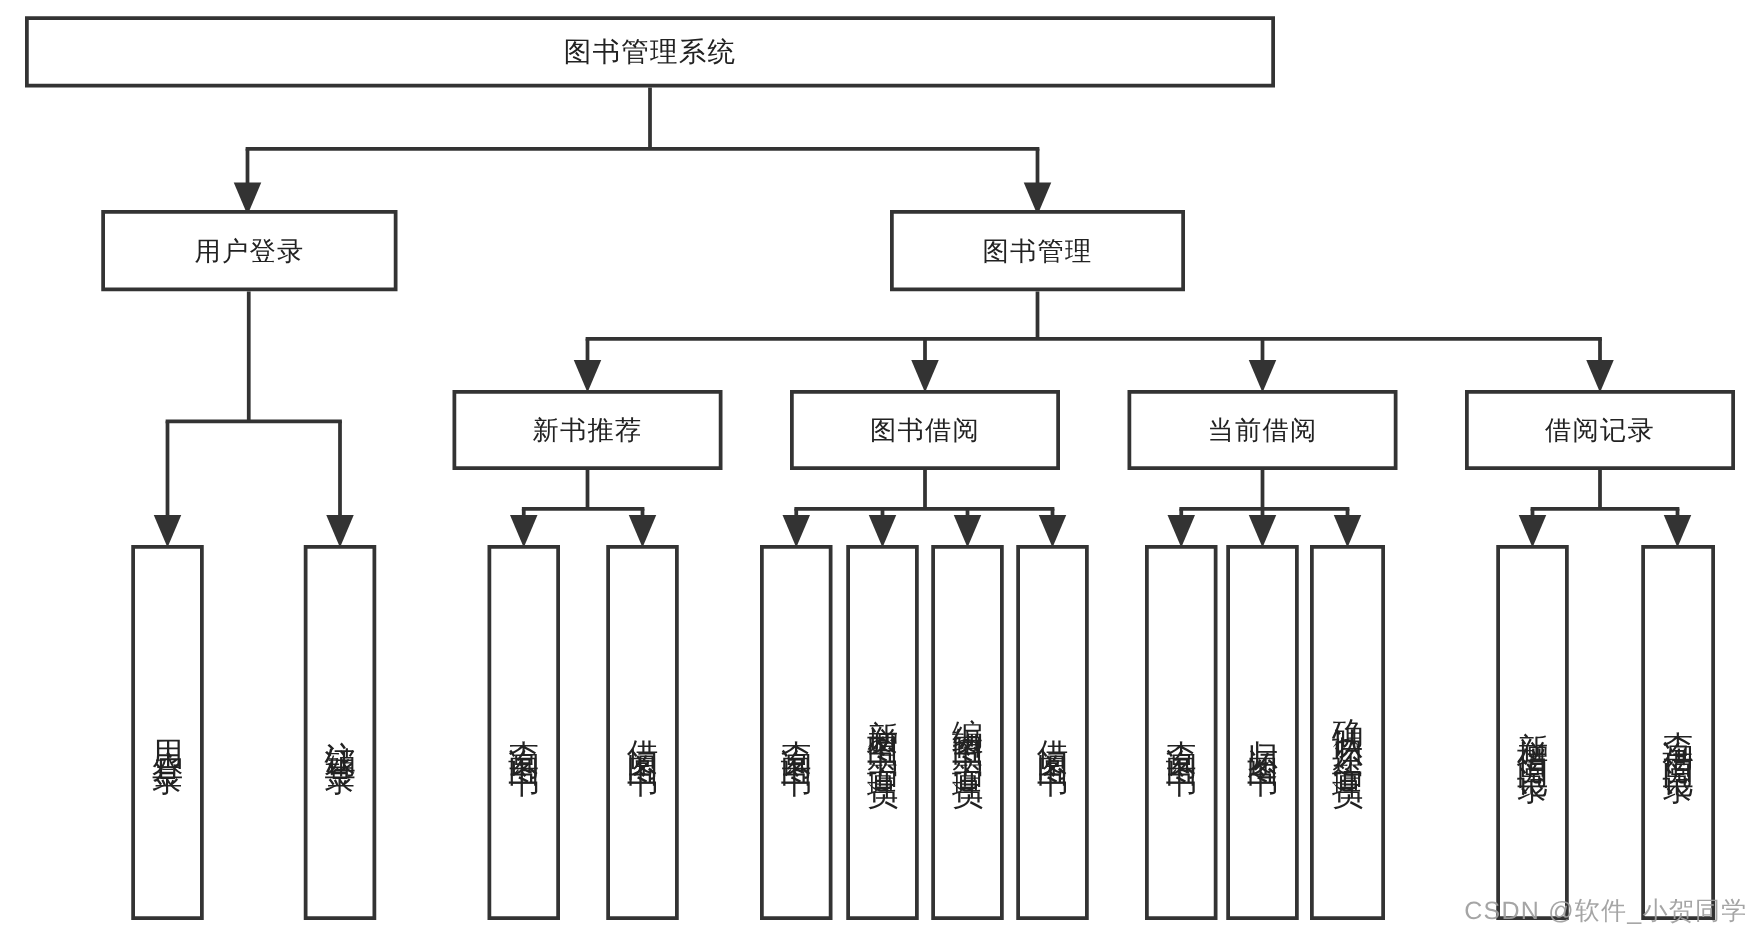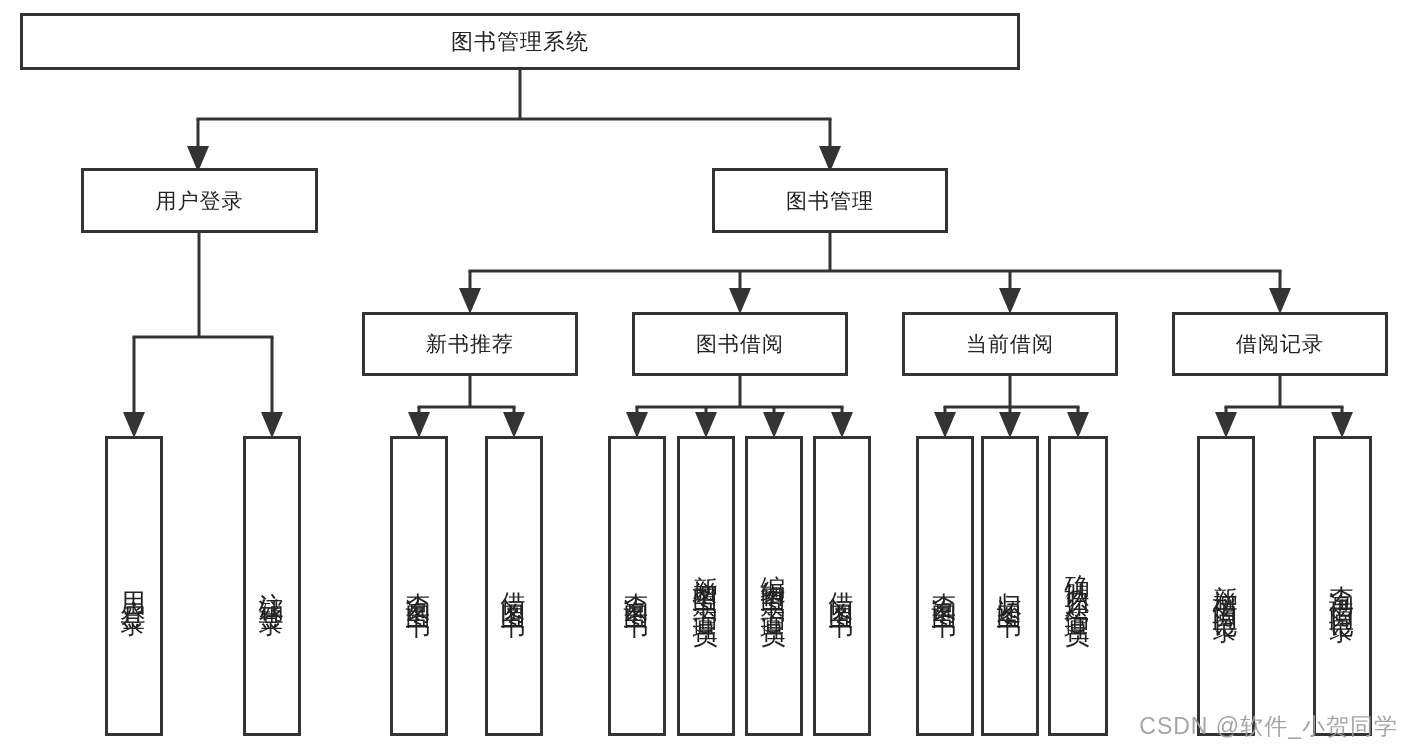--- a/index.html
+++ b/index.html
@@ -33,21 +33,21 @@
     letter-spacing:7px;
     z-index:2;
   }
   .leaf span{display:block;}
   #wires{position:absolute;left:0;top:0;z-index:1;}
   #wires line{stroke:#333333;stroke-width:3;}
   #wires polygon{fill:#333333;stroke:none;}
   #watermark{
     position:absolute;
     right:7px;bottom:5px;
-    font-size:23px;
+    font-size:20px;
     color:#9e9e9e;
     opacity:0.92;
     letter-spacing:1px;
     z-index:5;
     white-space:nowrap;
   }
 </style>
 </head>
 <body>
 

